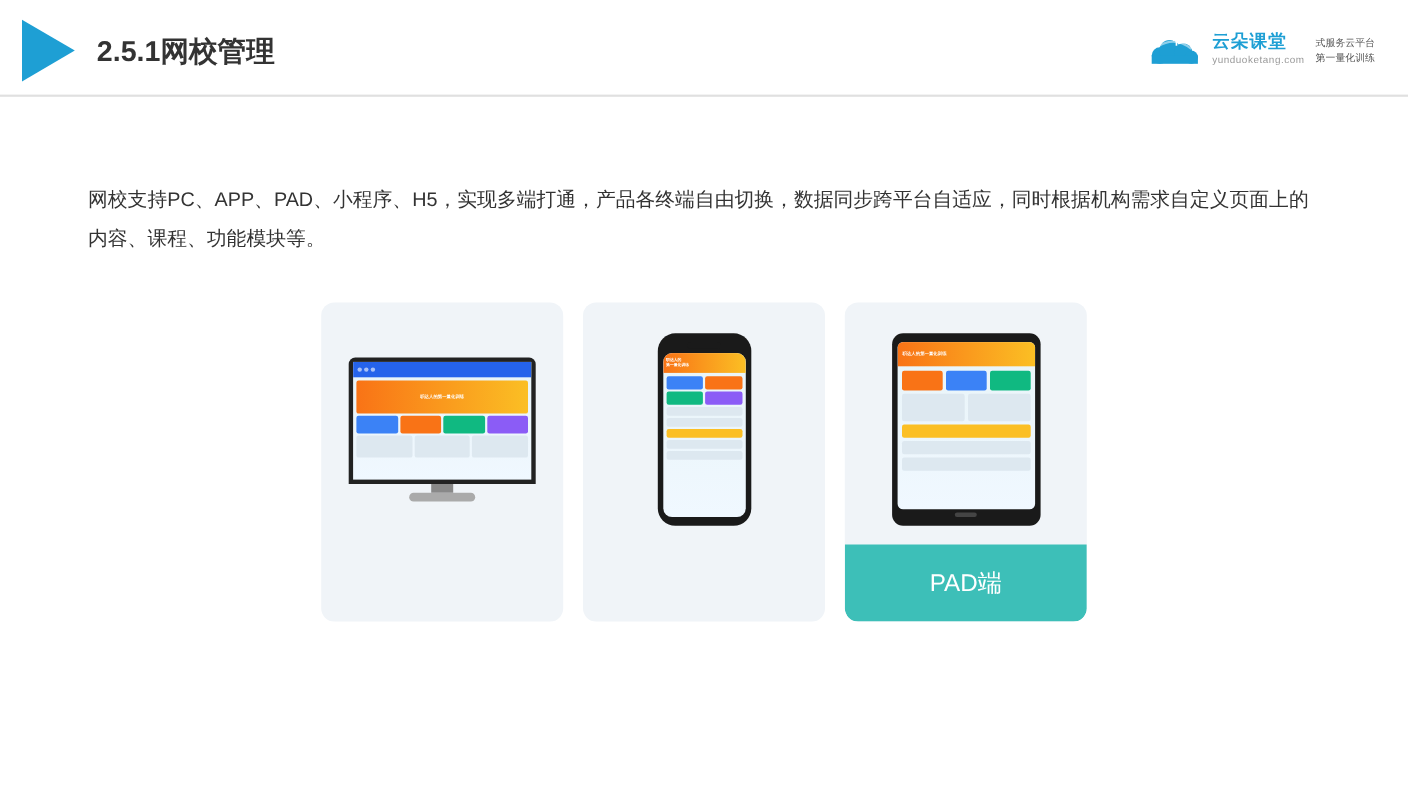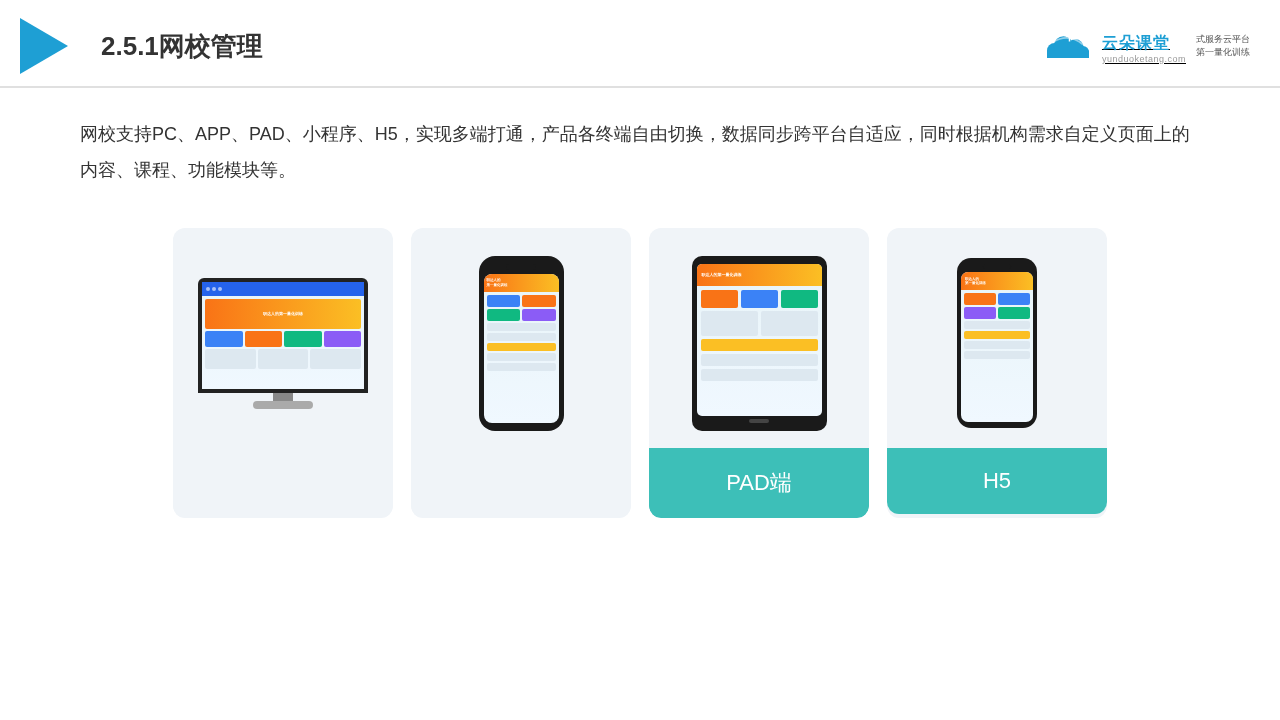--- a/index.html
+++ b/index.html
@@ -18,21 +18,21 @@
       align-items: center;
       justify-content: space-between;
       padding: 18px 30px 0 20px;
       border-bottom: 2px solid #e0e0e0;
       padding-bottom: 12px;
     }
 
     .header-left {
       display: flex;
       align-items: center;
-      gap: 33px;
+      gap: 20px;
     }
 
     .logo-triangle {
       width: 0;
       height: 0;
       border-top: 28px solid transparent;
       border-bottom: 28px solid transparent;
       border-left: 48px solid #1e9fd4;
     }
 
@@ -49,23 +49,22 @@
     }
 
     .brand-logo {
       display: flex;
       flex-direction: column;
       align-items: center;
     }
 
     .brand-icon {
       display: flex;
-      align-items: flex-end;
+      align-items: flex-start;
       gap: 4px;
-      text-decoration: underline;
     }
 
     .cloud-svg {
       width: 60px;
       height: 36px;
     }
 
     .brand-text-main {
       font-size: 16px;
       font-weight: bold;
@@ -85,20 +84,21 @@
       text-align: right;
       line-height: 1.4;
     }
 
     
     .description {
       padding: 28px 80px 0 80px;
       font-size: 18px;
       color: #333;
       line-height: 2;
+      margin-top: 47px;
     }
 
     
     .cards-container {
       display: flex;
       justify-content: center;
       gap: 18px;
       padding: 40px 60px 30px 60px;
     }
 
@@ -489,41 +489,14 @@
             <div style="height:12px;background:#dde8f0;border-radius:2px;"></div>
           </div>
         </div>
         <div class="tablet-bottom-bar"></div>
       </div>
     </div>
     <div class="card-label">PAD端</div>
   </div>
 
 
-  <div class="card">
-    <div class="card-image-area">
-      <div class="mini-phone-mockup">
-        <div class="mini-phone-notch"></div>
-        <div class="mini-phone-screen">
-          <div style="height:18px;background:linear-gradient(to right,#f97316,#fbbf24);display:flex;align-items:center;padding:0 4px;">
-            <span style="font-size:3.5px;color:white;font-weight:bold;line-height:1.2;">职达人的<br>第一量化训练</span>
-          </div>
-          <div style="padding:3px;display:flex;flex-direction:column;gap:2px;">
-            <div style="display:flex;gap:2px;">
-              <div style="flex:1;height:12px;background:#f97316;border-radius:2px;"></div>
-              <div style="flex:1;height:12px;background:#3b82f6;border-radius:2px;"></div>
-            </div>
-            <div style="display:flex;gap:2px;">
-              <div style="flex:1;height:12px;background:#8b5cf6;border-radius:2px;"></div>
-              <div style="flex:1;height:12px;background:#10b981;border-radius:2px;"></div>
-            </div>
-            <div style="height:8px;background:#dde8f0;border-radius:2px;"></div>
-            <div style="height:8px;background:#fbbf24;border-radius:2px;"></div>
-            <div style="height:8px;background:#dde8f0;border-radius:2px;"></div>
-            <div style="height:8px;background:#dde8f0;border-radius:2px;"></div>
-          </div>
-        </div>
-      </div>
-    </div>
-    <div class="card-label">H5</div>
-  </div>
 
 </div>
 
 </body></html>

